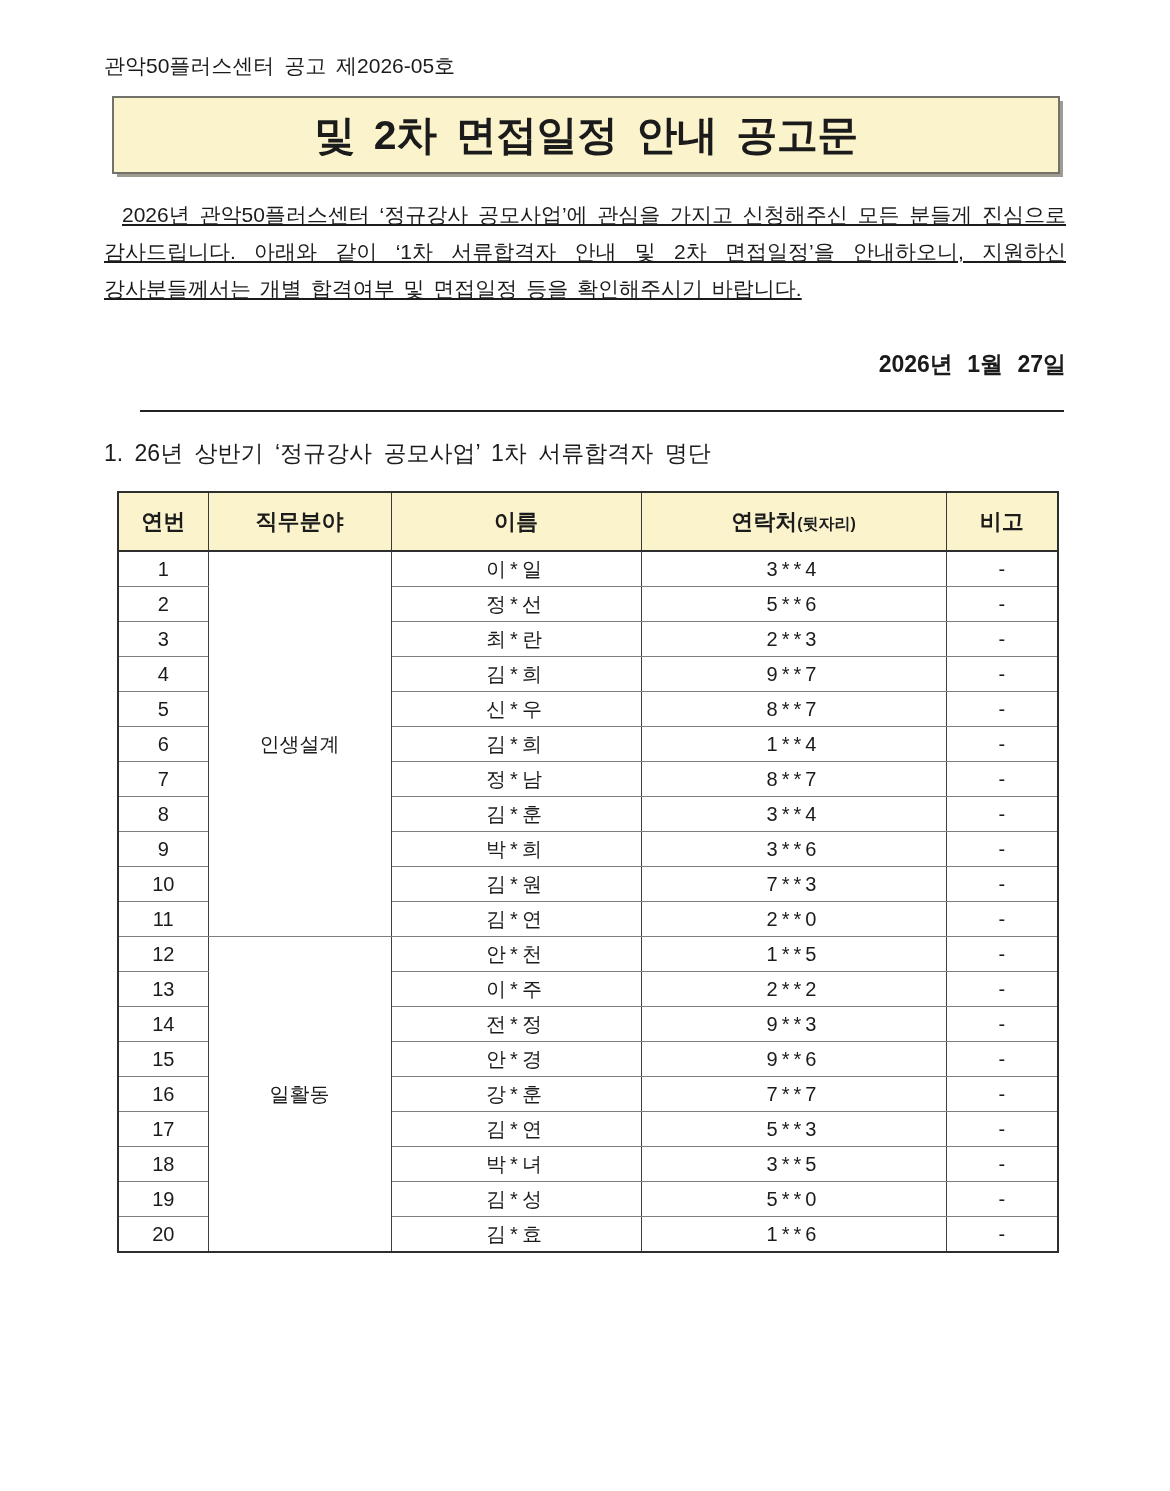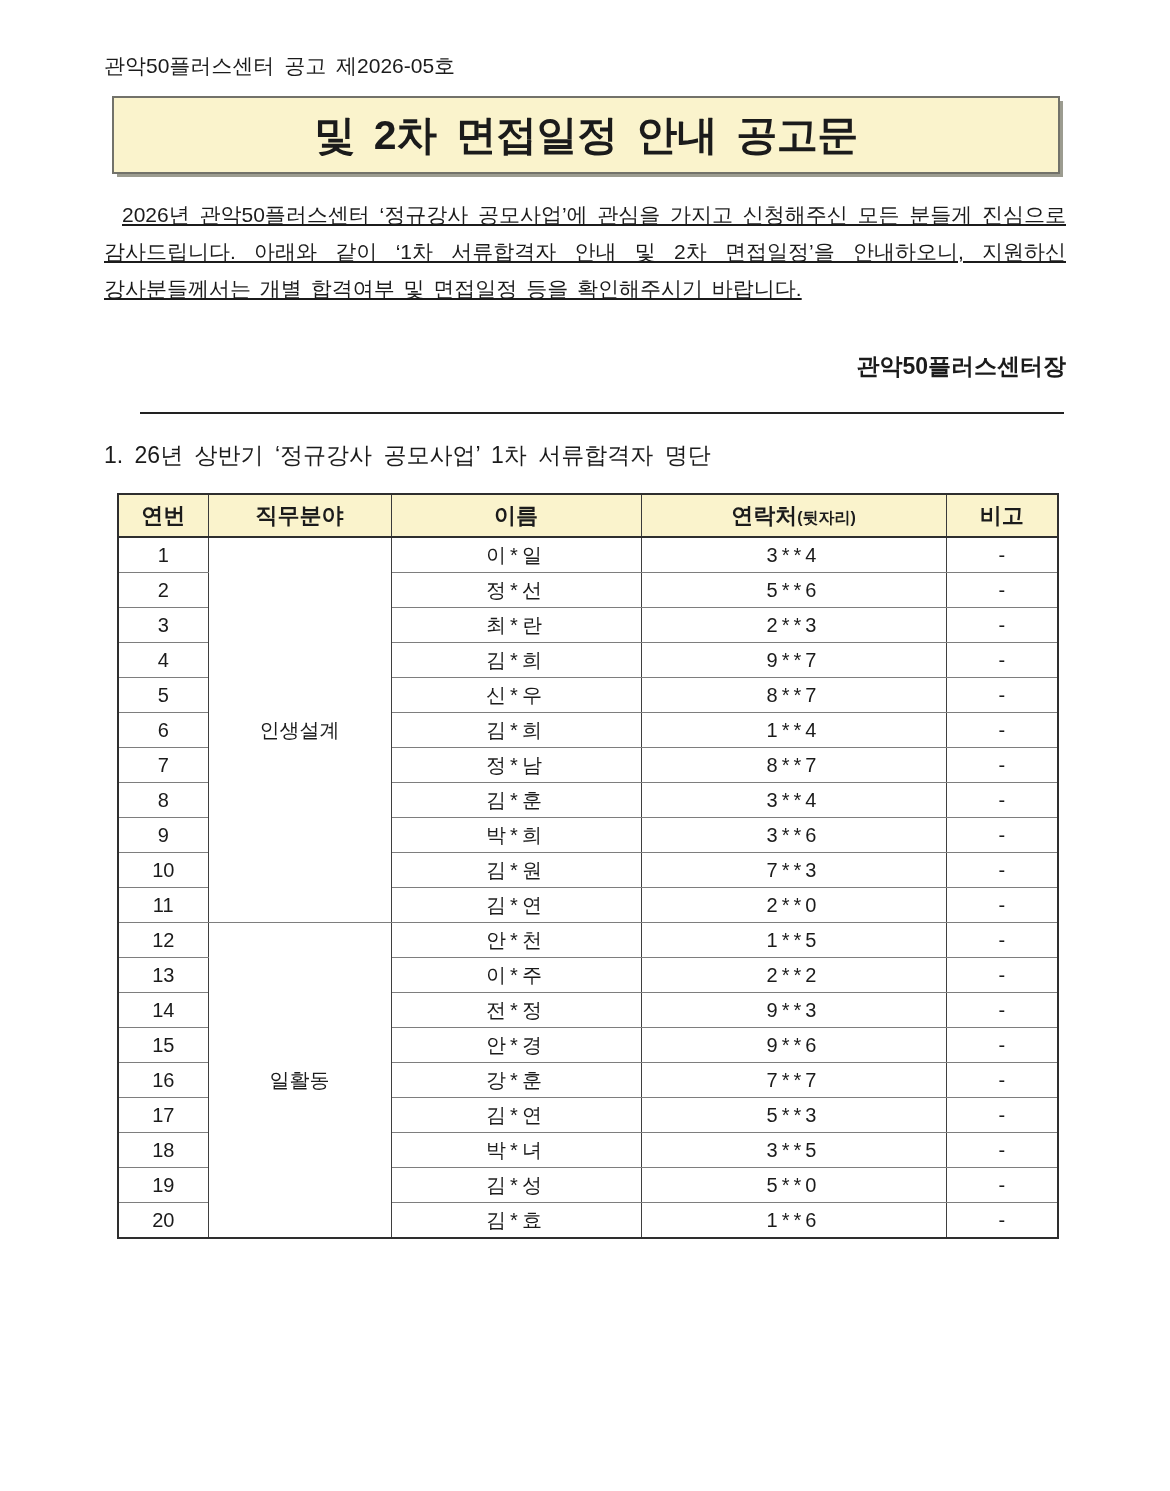--- a/index.html
+++ b/index.html
@@ -77,21 +77,21 @@
   }
   table.pass-table th {
     background: #faf3cc;
     font-size: 22px;
     font-weight: bold;
     height: 41px;
     border: 1px solid #3a3a3a;
     border-bottom: 2px solid #2e2e2e;
     text-align: center;
     vertical-align: middle;
-    padding: 0;
+    padding: 8px;
   }
   table.pass-table th .sub {
     font-size: 16px;
     font-weight: bold;
   }
   table.pass-table td {
     font-size: 20px;
     height: 34px;
     text-align: center;
     vertical-align: middle;
@@ -111,22 +111,22 @@
 <div class="page">
 
   <div class="doc-number">관악50플러스센터 공고 제2026-05호</div>
 
   <div class="title-box">
     <div>및 2차 면접일정 안내 공고문</div>
   </div>
 
   <p class="body-par">2026년 관악50플러스센터 ‘정규강사 공모사업’에 관심을 가지고 신청해주신 모든 분들게 진심으로 감사드립니다. 아래와 같이 ‘1차 서류합격자 안내 및 2차 면접일정’을 안내하오니, 지원하신 강사분들께서는 개별 합격여부 및 면접일정 등을 확인해주시기 바랍니다.</p>
 
-
-  <div class="sig-line">관악50플러스센터장</div>
+  <div class="date-line">2026년 1월 27일</div>
+
 
   <hr class="rule">
 
   <h2 class="section-heading">1. 26년 상반기 ‘정규강사 공모사업’ 1차 서류합격자 명단</h2>
 
   <table class="pass-table">
     <colgroup>
       <col style="width:90px">
       <col style="width:183px">
       <col style="width:250px">

